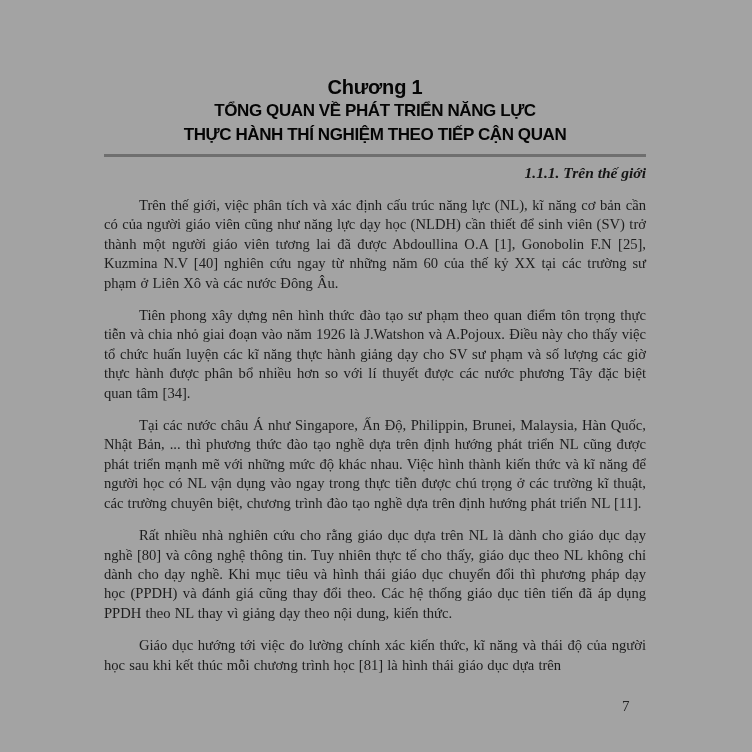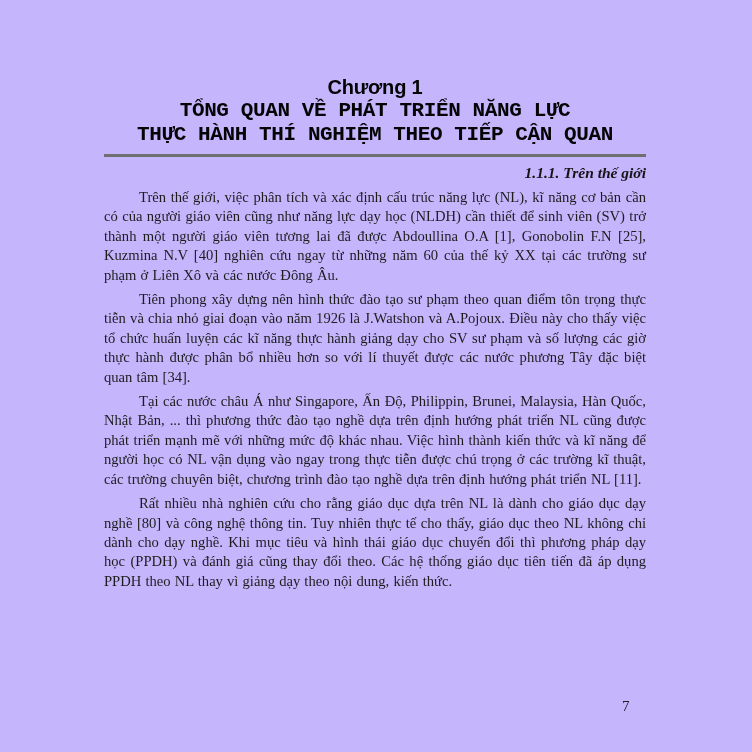--- a/index.html
+++ b/index.html
@@ -4,21 +4,21 @@
 <style>
   html, body {
     margin: 0;
     padding: 0;
     background: #ffffff;
   }
   .page {
     position: relative;
     width: 752px;
     height: 752px;
-    background: #c4b5fd;
+    background: #a3a3a3;
     overflow: hidden;
     color: #1d1d1d;
     font-family: "Liberation Serif", "DejaVu Serif", serif;
   }
   .content {
     position: absolute;
     left: 104px;
     top: 0;
     width: 542px;
   }
@@ -28,25 +28,24 @@
     font-family: "Liberation Sans", "DejaVu Sans", sans-serif;
     font-weight: bold;
     color: #050505;
   }
   .chapter-number {
     font-size: 20px;
     line-height: 24px;
     letter-spacing: -0.2px;
   }
   .chapter-title-line {
-    font-size: 21px;
+    font-size: 17px;
     line-height: 23.5px;
     letter-spacing: -0.4px;
     white-space: nowrap;
-    font-family: Liberation Mono, monospace;
   }
   .header-rule {
     height: 3px;
     background: #6f6f6f;
     margin-top: 8px;
     border: none;
   }
   .section-heading {
     margin: 28px 0 0 0;
     font-size: 15.5px;
@@ -57,21 +56,21 @@
   .subsection-heading {
     margin: 6px 0 0 0;
     font-size: 15.5px;
     line-height: 20px;
     font-weight: bold;
     font-style: italic;
     color: #151515;
     text-align: right;
   }
   .body-paragraph {
-    margin: 5px 0 0 0;
+    margin: 13px 0 0 0;
     font-size: 14.6px;
     line-height: 19.4px;
     text-align: justify;
     text-indent: 35px;
     color: #1d1d1d;
     word-spacing: 0.5px;
   }
   .page-number {
     position: absolute;
     left: 622px;
@@ -98,17 +97,18 @@
     <h3 class="subsection-heading">1.1.1. Trên thế giới</h3>
 
     <p class="body-paragraph">Trên thế giới, việc phân tích và xác định cấu trúc năng lực (NL), kĩ năng cơ bản cần có của người giáo viên cũng như năng lực dạy học (NLDH) cần thiết để sinh viên (SV) trở thành một người giáo viên tương lai đã được Abdoullina O.A [1], Gonobolin F.N  [25], Kuzmina N.V  [40]  nghiên cứu ngay từ những năm 60 của thế kỷ XX tại các trường sư phạm ở Liên Xô và các nước Đông Âu.</p>
 
     <p class="body-paragraph">Tiên phong xây dựng nên hình thức đào tạo sư phạm theo quan điểm tôn trọng thực tiễn và chia nhỏ giai đoạn vào năm 1926 là J.Watshon và A.Pojoux. Điều này cho thấy việc tổ chức huấn luyện các kĩ năng thực hành giảng dạy cho SV sư phạm và số lượng các giờ thực hành được phân bổ nhiều hơn so với lí thuyết được các nước phương Tây đặc biệt quan tâm [34].</p>
 
     <p class="body-paragraph">Tại các nước châu Á như Singapore, Ấn Độ, Philippin, Brunei, Malaysia, Hàn Quốc, Nhật Bản, ... thì phương thức đào tạo nghề dựa trên định hướng phát triển NL cũng được phát triển mạnh mẽ với những mức độ khác nhau. Việc hình thành kiến thức và kĩ năng để người học có NL vận dụng vào ngay trong thực tiễn được chú trọng ở các trường kĩ thuật, các trường chuyên biệt, chương trình đào tạo nghề dựa trên định hướng phát triển NL [11].</p>
 
     <p class="body-paragraph">Rất nhiều nhà nghiên cứu cho rằng giáo dục dựa trên NL là dành cho giáo dục dạy nghề [80] và công nghệ thông tin. Tuy nhiên thực tế cho thấy, giáo dục theo NL không chỉ dành cho dạy nghề. Khi mục tiêu và hình thái giáo dục chuyển đổi thì phương pháp dạy học (PPDH) và đánh giá cũng thay đổi theo. Các hệ thống giáo dục tiên tiến đã áp dụng PPDH theo NL thay vì giảng dạy theo nội dung, kiến thức.</p>
 
+    <p class="body-paragraph">Giáo dục hướng tới việc đo lường chính xác kiến thức, kĩ năng và thái độ của người học sau khi kết thúc mỗi chương trình học [81] là hình thái giáo dục dựa trên</p>
 
   </div>
 
   <div class="page-number">7</div>
 </div>
 
 </body></html>

